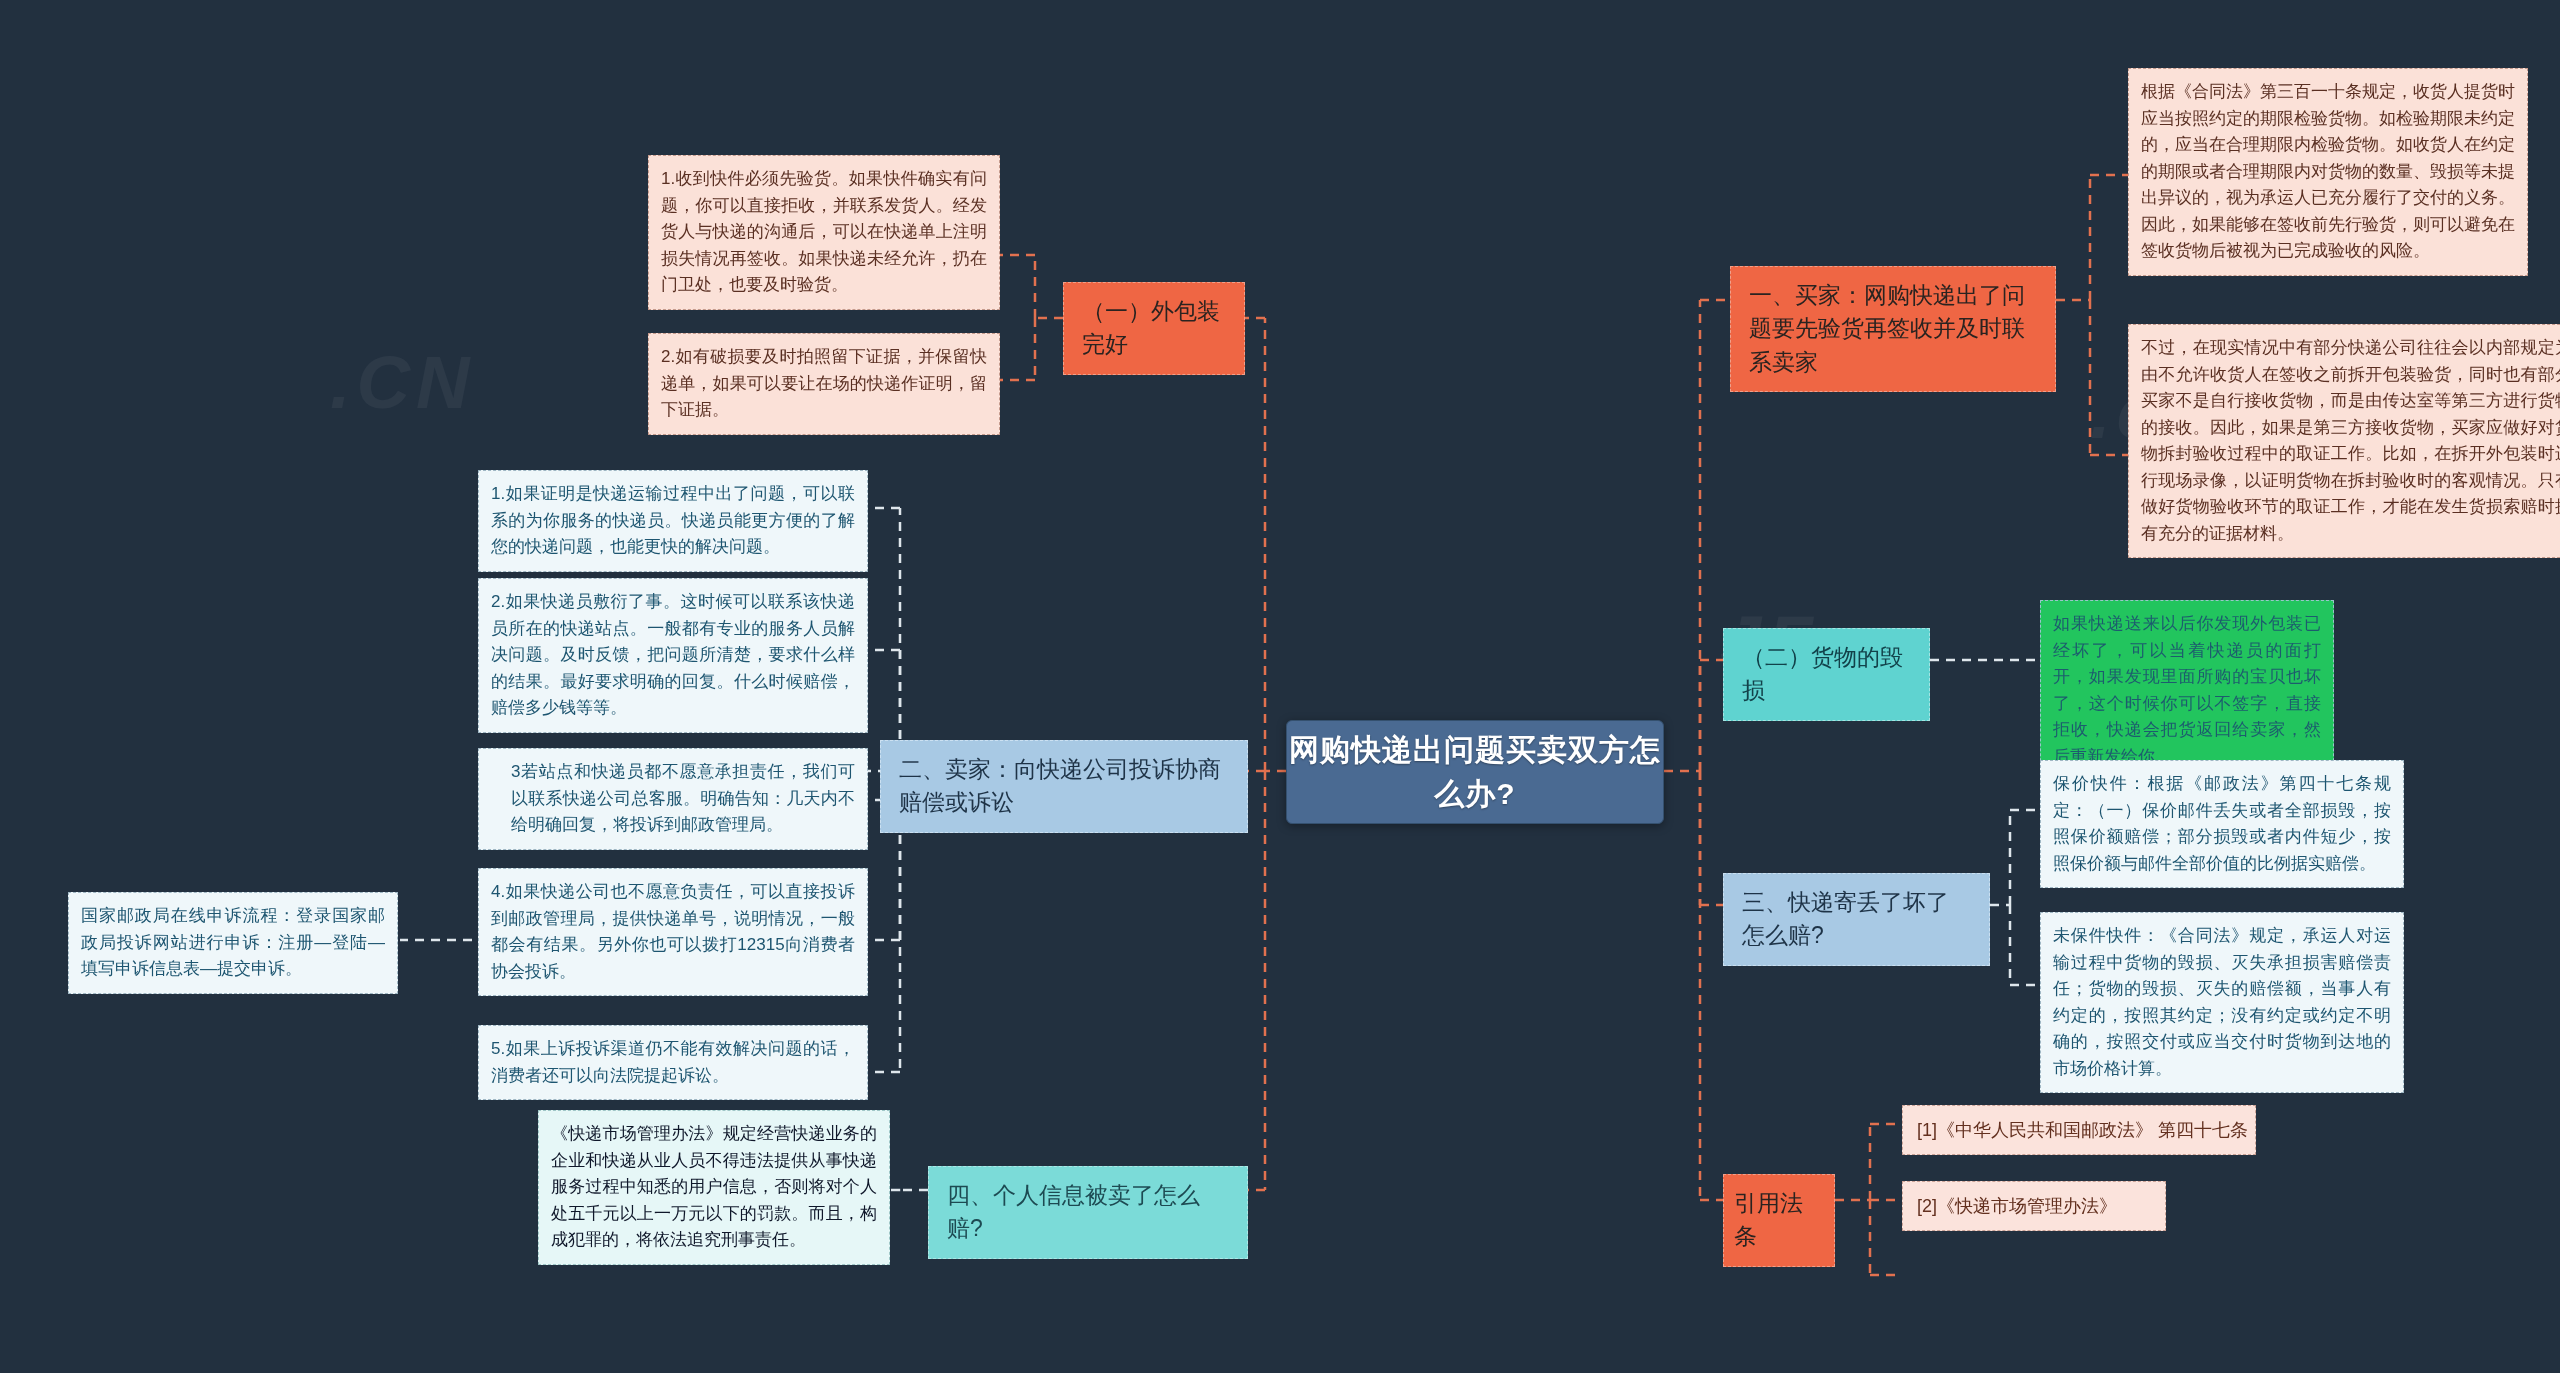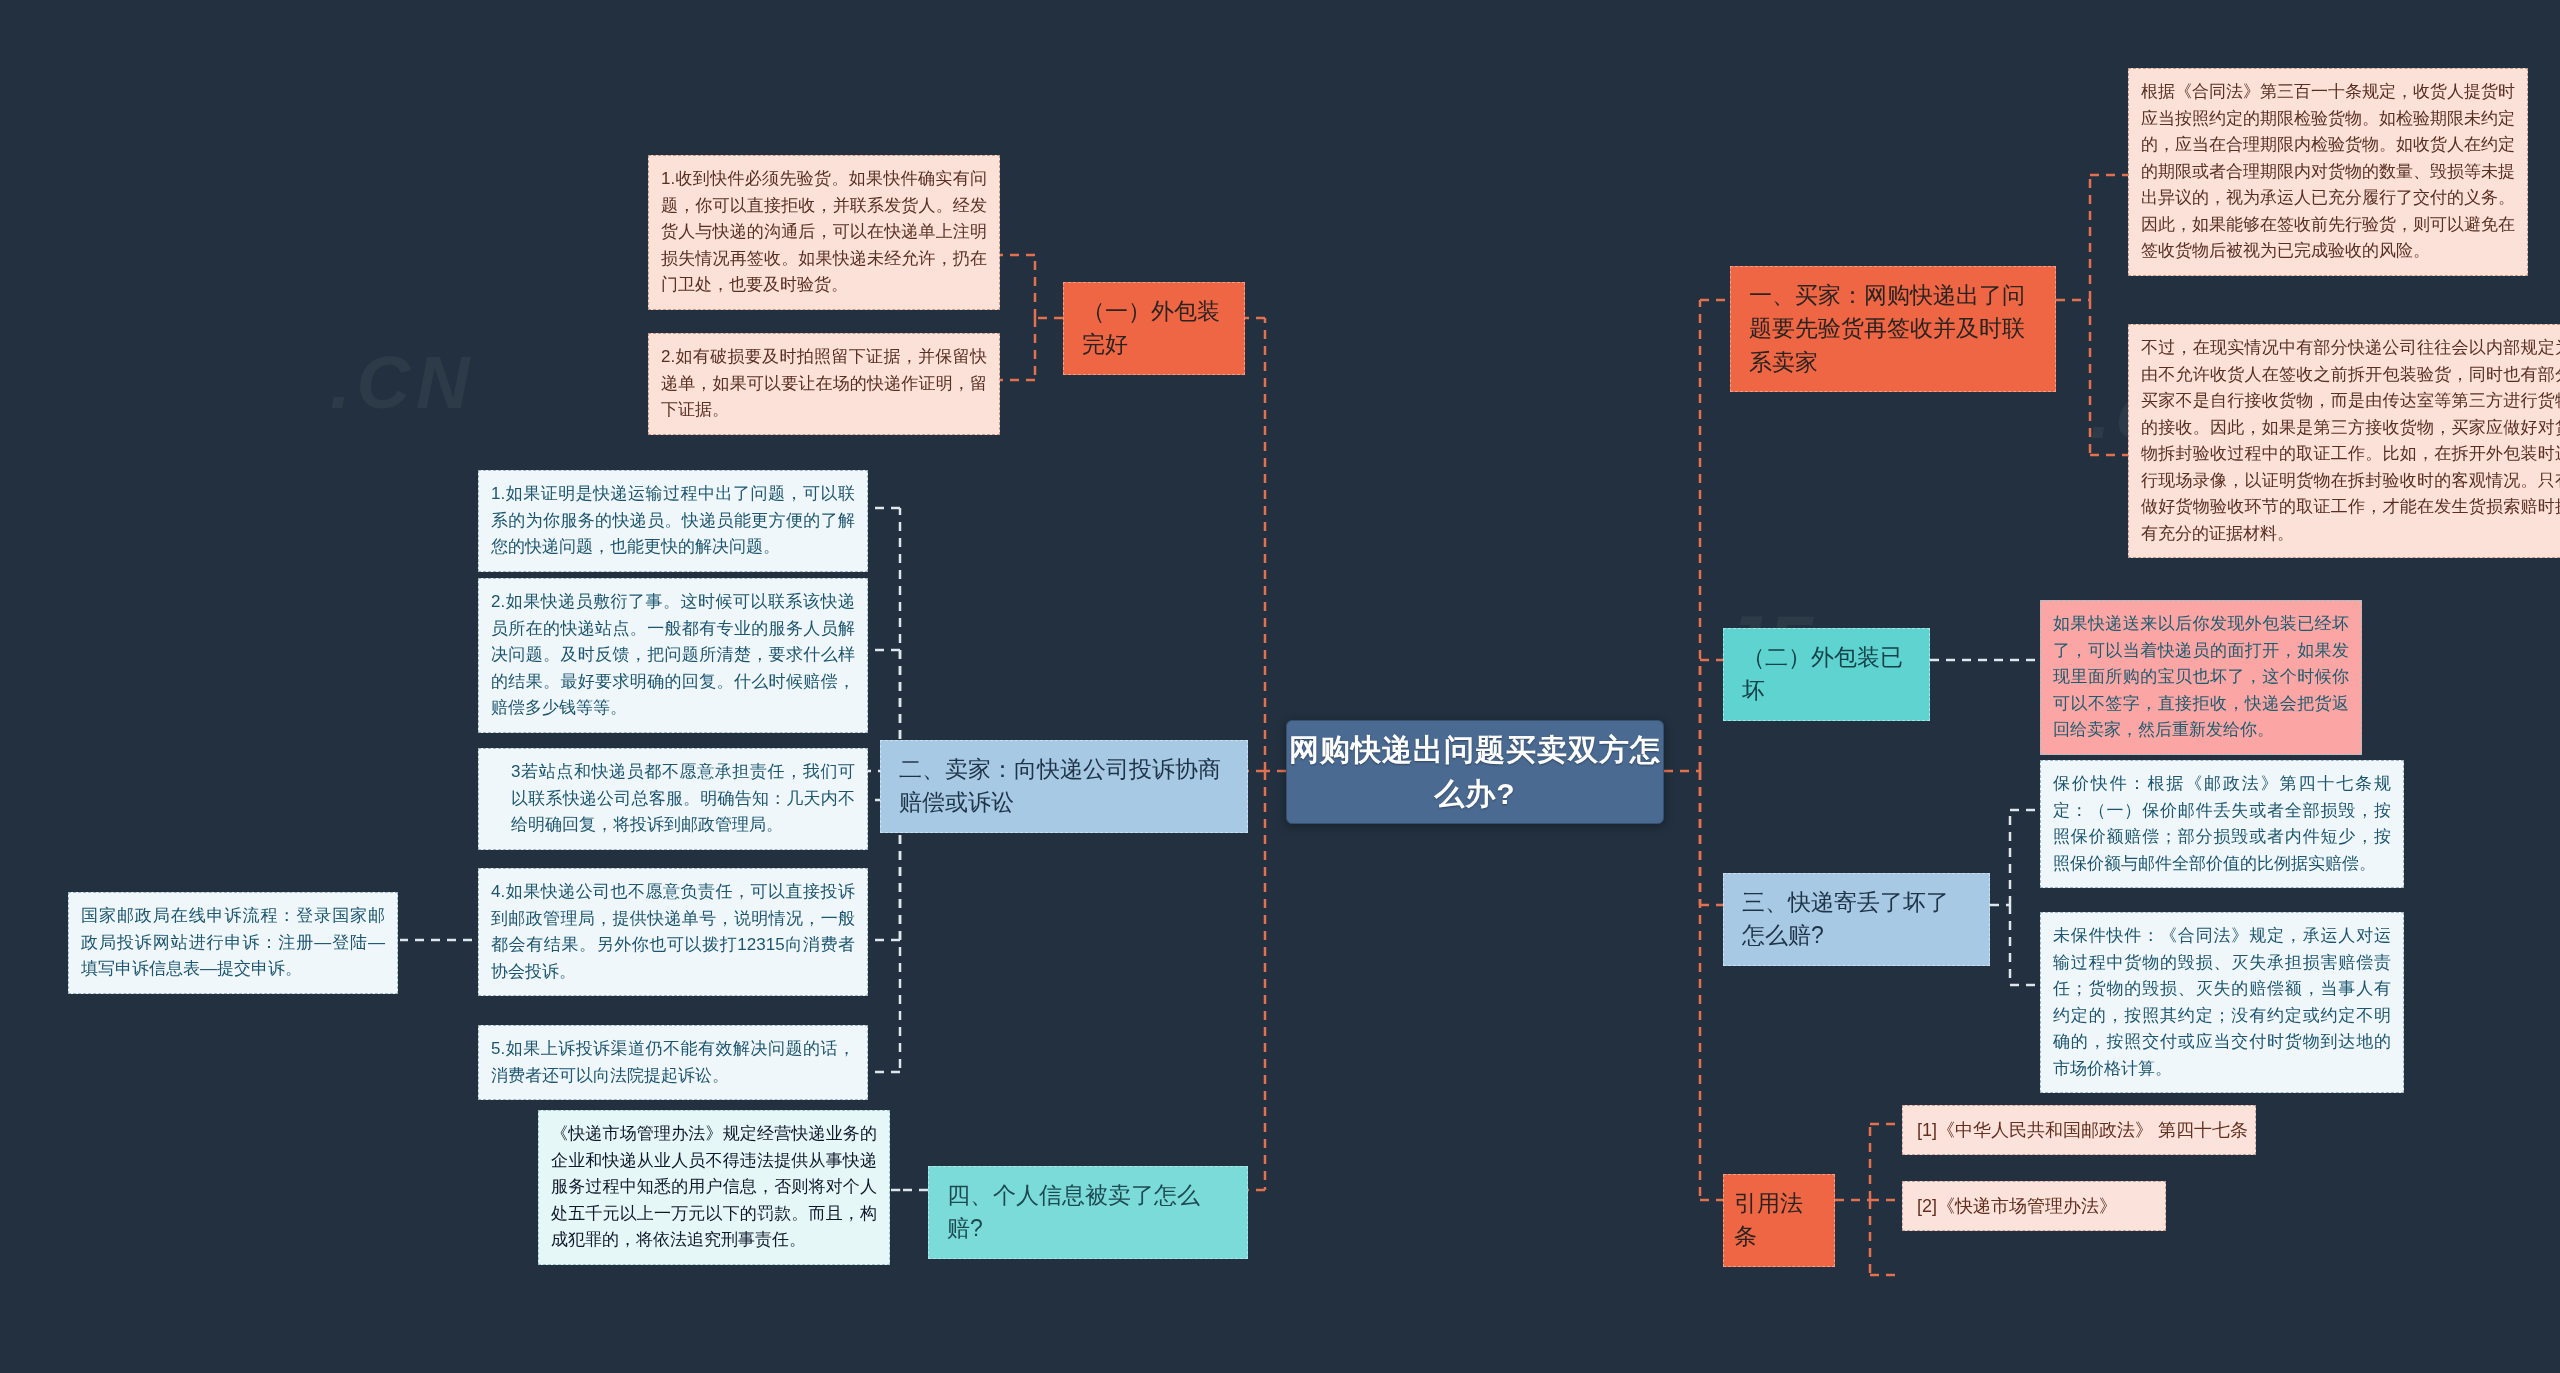--- a/index.html
+++ b/index.html
@@ -197,24 +197,24 @@
 
   <div class="node head orange" style="left:1730px; top:266px; width:326px;">
     <span>一、买家：网购快递出了问题要先验货再签收并及时联系卖家</span>
   </div>
 
   <div class="card peach" style="position:absolute; left:2128px; top:68px; width:400px;">根据《合同法》第三百一十条规定，收货人提货时应当按照约定的期限检验货物。如检验期限未约定的，应当在合理期限内检验货物。如收货人在约定的期限或者合理期限内对货物的数量、毁损等未提出异议的，视为承运人已充分履行了交付的义务。因此，如果能够在签收前先行验货，则可以避免在签收货物后被视为已完成验收的风险。</div>
 
   <div class="card peach" style="position:absolute; left:2128px; top:324px; width:457px;">不过，在现实情况中有部分快递公司往往会以内部规定为由不允许收货人在签收之前拆开包装验货，同时也有部分买家不是自行接收货物，而是由传达室等第三方进行货物的接收。因此，如果是第三方接收货物，买家应做好对货物拆封验收过程中的取证工作。比如，在拆开外包装时进行现场录像，以证明货物在拆封验收时的客观情况。只有做好货物验收环节的取证工作，才能在发生货损索赔时拥有充分的证据材料。</div>
 
   <div class="node head cyan2" style="left:1723px; top:628px; width:207px; justify-content:center;">
-    <span>（二）外包装已坏</span>
-  </div>
-
-  <div class="card icelight" style="position:absolute; left:2040px; top:600px; width:322px; background:#fca5a5; color:#1d5c6e; border-color:#9ac4cb;">如果快递送来以后你发现外包装已经坏了，可以当着快递员的面打开，如果发现里面所购的宝贝也坏了，这个时候你可以不签字，直接拒收，快递会把货返回给卖家，然后重新发给你。</div>
+    <span>（二）货物的毁损</span>
+  </div>
+
+  <div class="card icelight" style="position:absolute; left:2040px; top:600px; width:294px; background:#22c55e; color:#1d5c6e; border-color:#9ac4cb;">如果快递送来以后你发现外包装已经坏了，可以当着快递员的面打开，如果发现里面所购的宝贝也坏了，这个时候你可以不签字，直接拒收，快递会把货返回给卖家，然后重新发给你。</div>
 
   <div class="node head blue" style="left:1723px; top:873px; width:267px; justify-content:center;">
     <span>三、快递寄丢了坏了怎么赔?</span>
   </div>
 
   <div class="card ice" style="position:absolute; left:2040px; top:760px; width:364px;">保价快件：根据《邮政法》第四十七条规定：（一）保价邮件丢失或者全部损毁，按照保价额赔偿；部分损毁或者内件短少，按照保价额与邮件全部价值的比例据实赔偿。</div>
 
   <div class="card ice" style="position:absolute; left:2040px; top:912px; width:364px;">未保件快件：《合同法》规定，承运人对运输过程中货物的毁损、灭失承担损害赔偿责任；货物的毁损、灭失的赔偿额，当事人有约定的，按照其约定；没有约定或约定不明确的，按照交付或应当交付时货物到达地的市场价格计算。</div>
 
   <div class="node head orange" style="left:1723px; top:1174px; width:112px; justify-content:center; padding:12px 10px;">

